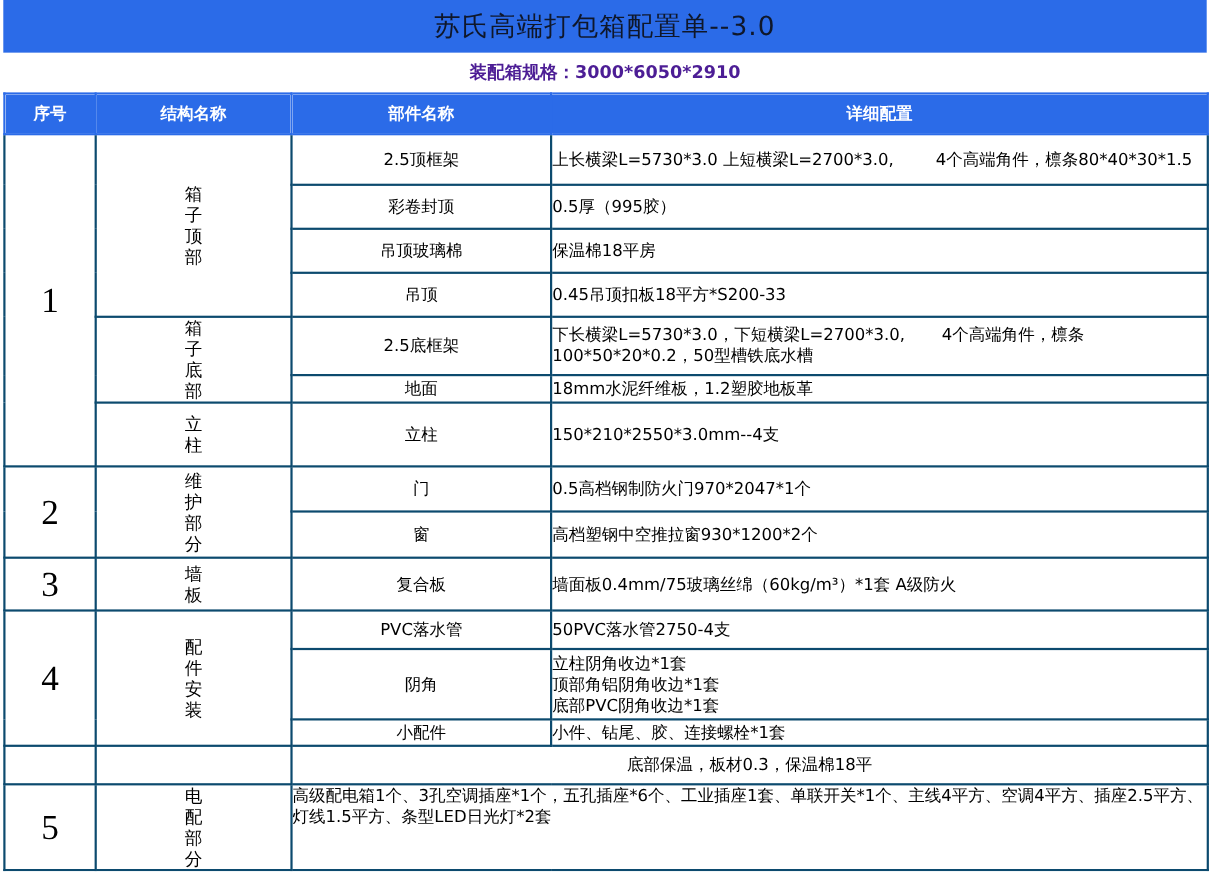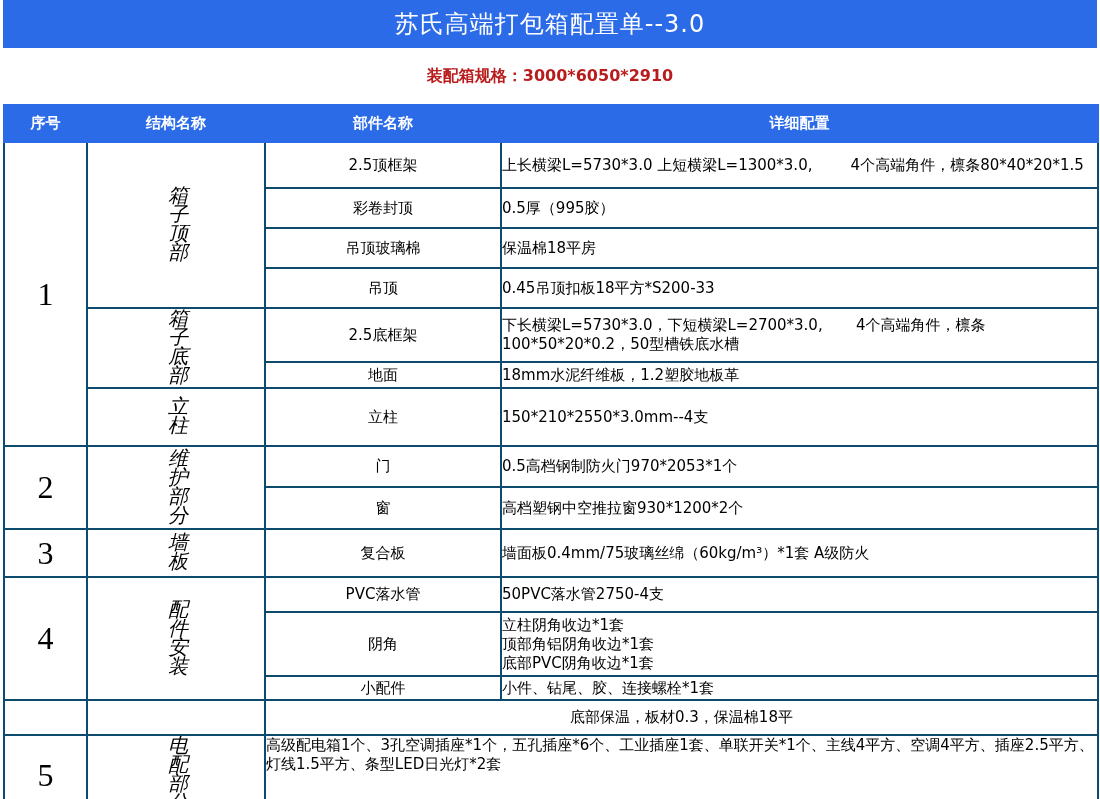--- a/index.html
+++ b/index.html
@@ -3,45 +3,45 @@
 <meta charset="utf-8">
 <style>
   * { box-sizing: border-box; }
   html,body { margin:0; padding:0; background:#ffffff; }
   body { width:1100px; font-family:"DejaVu Sans","Liberation Sans",sans-serif; color:#000; }
   .page { width:1100px; }
 
   .title-bar {
     margin:0 3px; height:48px; background:#2b6be8;
     display:flex; align-items:center; justify-content:center;
-    color:#ffffff; font-size:24px; letter-spacing:1px;
+    color:#0f172a; font-size:24px; letter-spacing:1px;
   }
   .subtitle-band {
-    margin:0 3px; height:56px; background:#ffffff;
+    margin:0 3px; height:36px; background:#ffffff;
     display:flex; align-items:center; justify-content:center;
-    font-size:16px; font-weight:bold; color:#b91c1c;
+    font-size:16px; font-weight:bold; color:#4c1d95;
   }
 
   table.cfg {
     margin:0 3px; width:1094px; border-collapse:collapse; table-layout:fixed;
     border:2px solid #2b6be8;
   }
   table.cfg td, table.cfg th { border:2px solid #0c4a6e; padding:0; overflow:hidden; }
 
   tr.head-row th {
     background:#2b6be8; color:#ffffff; font-size:15px; font-weight:bold;
     height:37px; text-align:center; border-color:#2b6be8;
   }
 
   td.no {
     text-align:center; vertical-align:middle;
     font-family:"Liberation Serif","DejaVu Serif",serif;
     font-size:32px;
   }
-  td.vname { text-align:center; vertical-align:middle; font-size:20px;font-style:italic; }
+  td.vname { text-align:center; vertical-align:middle; font-size:16px; }
   td.vname span {
     display:inline-block; width:16px; line-height:19px;
     word-break:break-all; text-align:center;
   }
   td.part { text-align:center; vertical-align:middle; font-size:15px; }
   td.detail {
     text-align:left; vertical-align:middle; font-size:15px;
     padding:2px 4px 2px 6px; white-space:pre-wrap; line-height:19px;
   }
   td.note-cell {
@@ -76,21 +76,21 @@
         <th>部件名称</th>
         <th>详细配置</th>
       </tr>
     </thead>
     <tbody>
 
       <tr class="h46">
         <td class="no" rowspan="7">1</td>
         <td class="vname" rowspan="4"><span>箱子顶部</span></td>
         <td class="part">2.5顶框架</td>
-        <td class="detail">上长横梁L=5730*3.0 上短横梁L=1300*3.0,        4个高端角件，檩条80*40*20*1.5</td>
+        <td class="detail">上长横梁L=5730*3.0 上短横梁L=2700*3.0,        4个高端角件，檩条80*40*30*1.5</td>
       </tr>
       <tr class="h40">
         <td class="part">彩卷封顶</td>
         <td class="detail">0.5厚（995胶）</td>
       </tr>
       <tr class="h40">
         <td class="part">吊顶玻璃棉</td>
         <td class="detail">保温棉18平房</td>
       </tr>
       <tr class="h40">
@@ -110,21 +110,21 @@
       <tr class="h43">
         <td class="vname"><span>立柱</span></td>
         <td class="part">立柱</td>
         <td class="detail">150*210*2550*3.0mm--4支</td>
       </tr>
 
       <tr class="h41">
         <td class="no" rowspan="2">2</td>
         <td class="vname" rowspan="2"><span>维护部分</span></td>
         <td class="part">门</td>
-        <td class="detail">0.5高档钢制防火门970*2053*1个</td>
+        <td class="detail">0.5高档钢制防火门970*2047*1个</td>
       </tr>
       <tr class="h42">
         <td class="part">窗</td>
         <td class="detail">高档塑钢中空推拉窗930*1200*2个</td>
       </tr>
 
       <tr class="h48">
         <td class="no">3</td>
         <td class="vname"><span>墙板</span></td>
         <td class="part">复合板</td>

